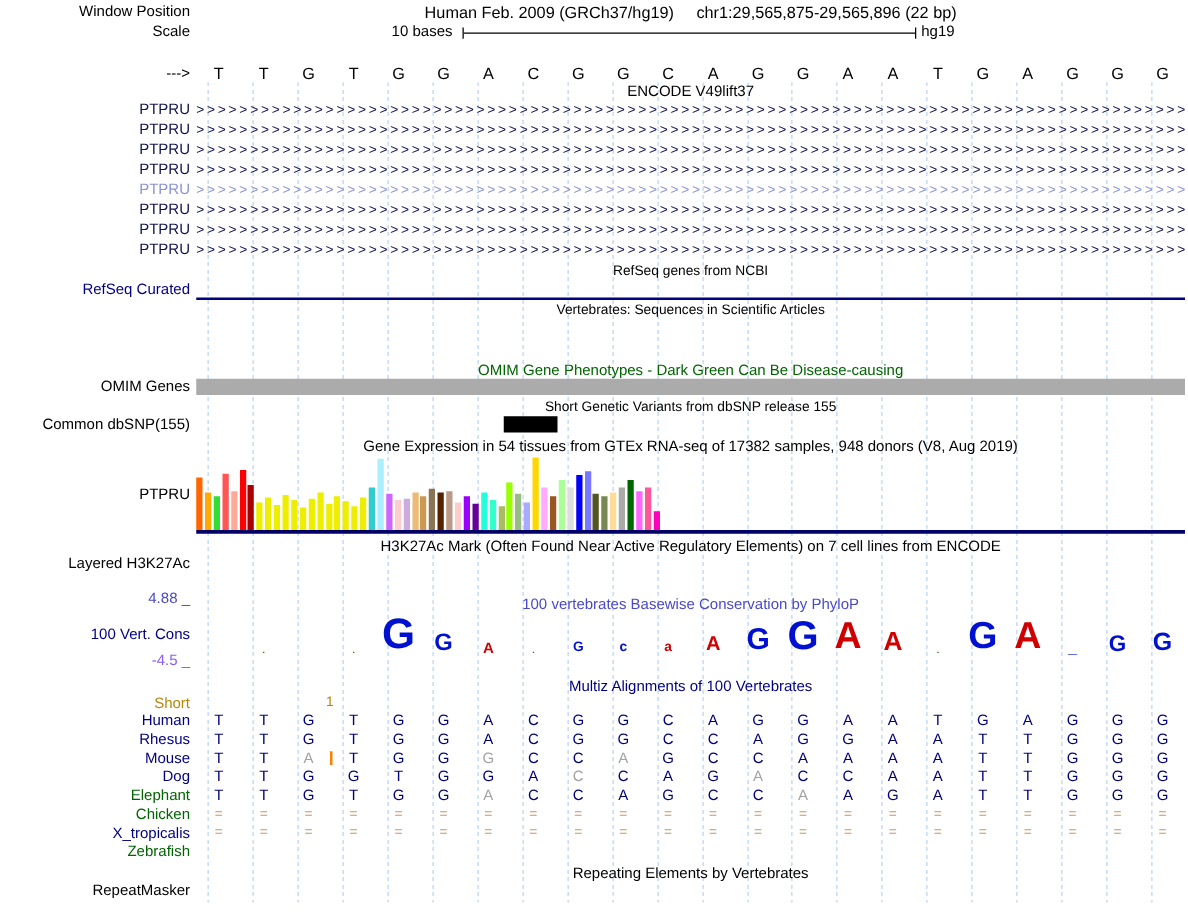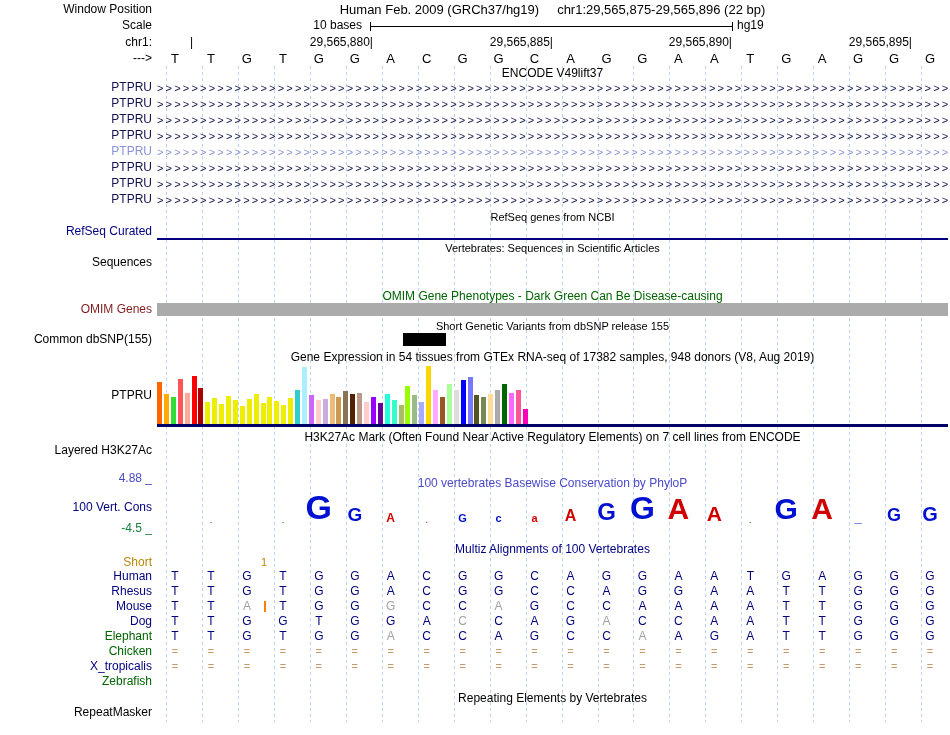--- a/index.html
+++ b/index.html
@@ -68,46 +68,39 @@
     <span>Human Feb. 2009 (GRCh37/hg19)</span><span>chr1:29,565,875-29,565,896 (22 bp)</span>
   </div>
 
   <div class="trow" style="top:18px">
     <span class="lbl">Scale</span>
     <span style="position:absolute;right:588px;top:0">10 bases</span>
     <div class="scalebar"></div>
     <span style="position:absolute;left:737px;top:0">hg19</span>
   </div>
 
-  <div class="trow" style="top:35px">
-    <span class="lbl">chr1:</span>
-    <span id="ruler-ticks"><span class="rtick" style="left: 193px;">|</span><span class="rtick" style="left: 373px;">29,565,880|</span><span class="rtick" style="left: 553px;">29,565,885|</span><span class="rtick" style="left: 732px;">29,565,890|</span><span class="rtick" style="left: 912px;">29,565,895|</span></span>
-  </div>
 
   <div class="trow" style="top:51px">
     <span class="lbl">---&gt;</span>
     <span id="base-cells"><span class="cell refbase" style="left: 157px;">T</span><span class="cell refbase" style="left: 193px;">T</span><span class="cell refbase" style="left: 228.9px;">G</span><span class="cell refbase" style="left: 264.9px;">T</span><span class="cell refbase" style="left: 300.8px;">G</span><span class="cell refbase" style="left: 336.8px;">G</span><span class="cell refbase" style="left: 372.7px;">A</span><span class="cell refbase" style="left: 408.7px;">C</span><span class="cell refbase" style="left: 444.6px;">G</span><span class="cell refbase" style="left: 480.6px;">G</span><span class="cell refbase" style="left: 516.5px;">C</span><span class="cell refbase" style="left: 552.5px;">A</span><span class="cell refbase" style="left: 588.5px;">G</span><span class="cell refbase" style="left: 624.4px;">G</span><span class="cell refbase" style="left: 660.4px;">A</span><span class="cell refbase" style="left: 696.3px;">A</span><span class="cell refbase" style="left: 732.3px;">T</span><span class="cell refbase" style="left: 768.2px;">G</span><span class="cell refbase" style="left: 804.2px;">A</span><span class="cell refbase" style="left: 840.1px;">G</span><span class="cell refbase" style="left: 876.1px;">G</span><span class="cell refbase" style="left: 912px;">G</span></span>
   </div>
 
   <div class="ttl" style="top:66px">ENCODE V49lift37</div>
 
   <div class="ttl sm" style="top:210px">RefSeq genes from NCBI</div>
   <div class="trow" style="top:224px">
     <span class="lbl" style="color:#000080">RefSeq Curated</span>
   </div>
   <div class="hline" style="top:238px;height:2px;background:#000080"></div>
 
   <div class="ttl sm" style="top:241px">Vertebrates: Sequences in Scientific Articles</div>
-  <div class="trow" style="top:255px">
-    <span class="lbl">Sequences</span>
-  </div>
 
   <div class="ttl" style="top:289px;color:#006400">OMIM Gene Phenotypes - Dark Green Can Be Disease-causing</div>
   <div class="trow" style="top:302px">
-    <span class="lbl" style="color:#7f1d1d">OMIM Genes</span>
+    <span class="lbl" style="color:#000000">OMIM Genes</span>
   </div>
   <div class="hline" style="top:303px;height:13px;background:#ababab"></div>
 
   <div class="ttl sm" style="top:319px">Short Genetic Variants from dbSNP release 155</div>
   <div class="trow" style="top:332px">
     <span class="lbl">Common dbSNP(155)</span>
   </div>
   <div id="dbsnp-variant" style="position: absolute; top: 333px; height: 13px; background: rgb(0, 0, 0); z-index: 1; left: 403px; width: 43px;"></div>
 
   <div class="ttl" style="top:350px">Gene Expression in 54 tissues from GTEx RNA-seq of 17382 samples, 948 donors (V8, Aug 2019)</div>
@@ -200,21 +193,21 @@
       <span class="logoL" style="left: 660.4px; top: 494px; font-size: 30px; color: rgb(208, 0, 0);">A</span>
       <span class="logoL" style="left: 696.3px; top: 503px; font-size: 21px; color: rgb(208, 0, 0);">A</span>
       <span class="logoL" style="left: 732.3px; top: 517px; font-size: 7px; color: rgb(0, 128, 0);">.</span>
       <span class="logoL" style="left: 768.2px; top: 494px; font-size: 30px; color: rgb(0, 16, 208);">G</span>
       <span class="logoL" style="left: 804.2px; top: 494px; font-size: 30px; color: rgb(208, 0, 0);">A</span>
       <span class="logoL" style="left: 840.1px; top: 511px; font-size: 13px; color: rgb(0, 16, 208);">_</span>
       <span class="logoL" style="left: 876.1px; top: 506px; font-size: 18px; color: rgb(0, 16, 208);">G</span>
       <span class="logoL" style="left: 912px; top: 504px; font-size: 20px; color: rgb(0, 16, 208);">G</span>
     </div>
   <div class="trow" style="top:521px">
-    <span class="lbl" style="color:#15803d">-4.5 _</span>
+    <span class="lbl" style="color:#8b5cf6">-4.5 _</span>
   </div>
 
   <div class="ttl" style="top:542px;color:#000080">Multiz Alignments of 100 Vertebrates</div>
   <div class="trow" style="top:555px;height:14px">
     <span class="lbl" style="color:#b8860b">Short</span>
     <span id="gap-marks"><span class="gapmark" style="left: 260.9px;">1</span></span>
   </div>
 
   <div class="ttl" style="top:691px">Repeating Elements by Vertebrates</div>
   <div class="trow" style="top:705px">

